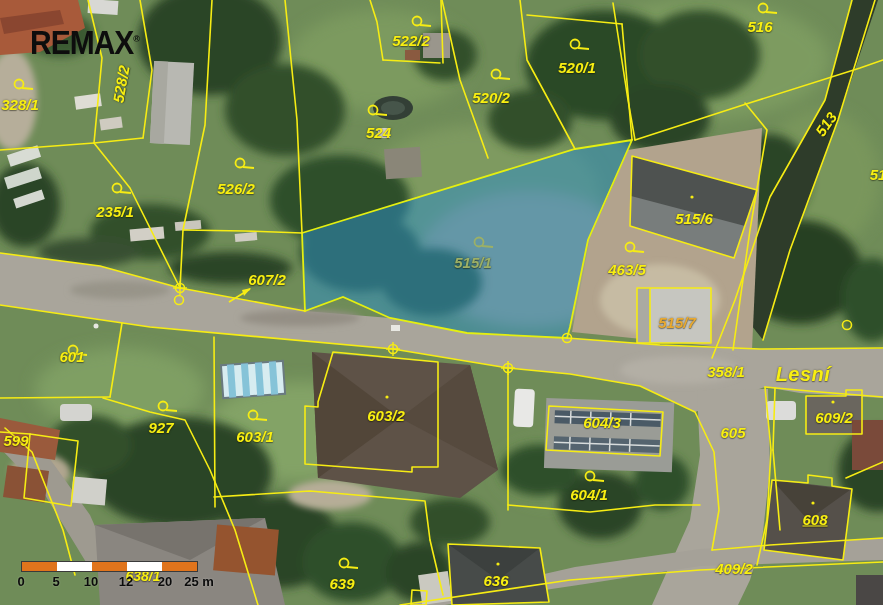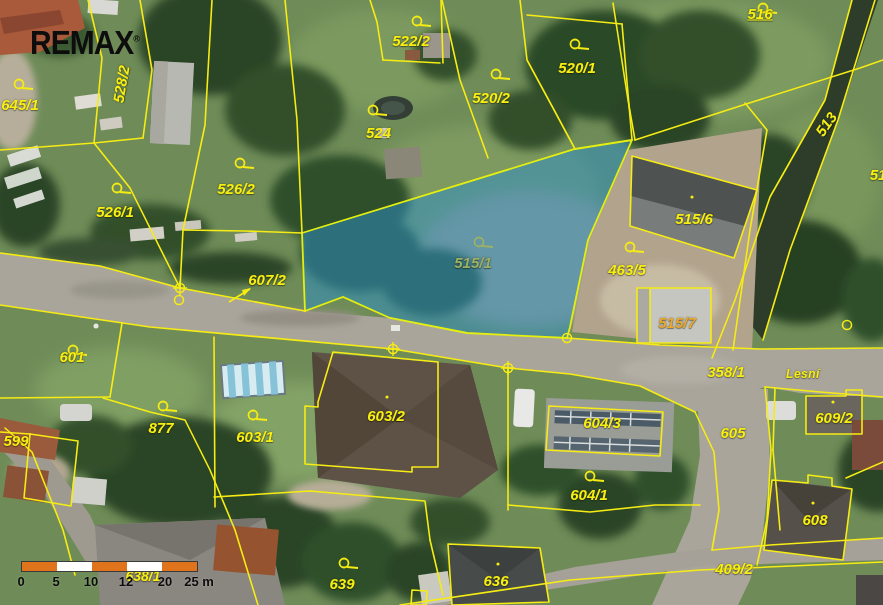--- a/index.html
+++ b/index.html
@@ -8,21 +8,21 @@
     background:#6f8c58;font-family:"Liberation Sans",sans-serif;
   }
   #map-root svg.layer{position:absolute;left:0;top:0;width:883px;height:605px;}
   #labels{position:absolute;left:0;top:0;width:883px;height:605px;pointer-events:none;}
   .plabel{
     position:absolute;font-style:italic;font-weight:700;font-size:15px;
     color:#f8ef12;white-space:nowrap;line-height:1;
     text-shadow:0 0 2px rgba(35,35,0,.6), 0 1px 1px rgba(0,0,0,.35);
     z-index:6;
   }
-  .plabel.street{font-size:12px;letter-spacing:.5px;}
+  .plabel.street{font-size:20px;letter-spacing:.5px;}
   .plabel.under{z-index:2;}
   #logo{
     position:absolute;left:30px;top:26px;z-index:30;
     font-weight:900;font-size:30px;color:#0d0d0d;letter-spacing:-1px;
     font-family:"Liberation Sans",sans-serif;transform:scaleY(1.08);
   }
   #logo .mark{font-size:9px;vertical-align:super;letter-spacing:0;}
   #scalebar{position:absolute;z-index:25;}
   #scalebar .bar{display:flex;height:9px;border:1px solid #3a3a3a;box-sizing:content-box;width:175px;}
   #scalebar .seg{flex:1 1 auto;height:100%;}
@@ -306,46 +306,46 @@
       <circle cx="692" cy="197" r="1.6" fill="#f6ec14"></circle>
       <circle cx="387" cy="397" r="1.6" fill="#f6ec14"></circle>
       <circle cx="498" cy="564" r="1.6" fill="#f6ec14"></circle>
       <circle cx="833" cy="402" r="1.6" fill="#f6ec14"></circle>
       <circle cx="813" cy="503" r="1.6" fill="#f6ec14"></circle>
       <line x1="229" y1="302" x2="250" y2="289" stroke="#f6ec14" stroke-width="1.8"></line>
       <polygon points="251,288 244,296 242,290" fill="#f6ec14"></polygon>
     </svg>
 
   <div id="labels">
-      <div class="plabel" style="left: 20px; top: 104px; transform: translate(-50%, -50%);">645/1</div>
+      <div class="plabel" style="left: 20px; top: 104px; transform: translate(-50%, -50%);">328/1</div>
       <div class="plabel" style="left: 121px; top: 84px; transform: translate(-50%, -50%) rotate(-80deg);">528/2</div>
-      <div class="plabel" style="left: 115px; top: 211px; transform: translate(-50%, -50%);">526/1</div>
+      <div class="plabel" style="left: 115px; top: 211px; transform: translate(-50%, -50%);">235/1</div>
       <div class="plabel" style="left: 236px; top: 188px; transform: translate(-50%, -50%);">526/2</div>
       <div class="plabel" style="left: 411px; top: 40px; transform: translate(-50%, -50%);">522/2</div>
       <div class="plabel" style="left: 374px; top: 132px; transform: translate(-50%, -50%); padding-left: 9px;">524</div>
       <div class="plabel" style="left: 491px; top: 97px; transform: translate(-50%, -50%);">520/2</div>
       <div class="plabel" style="left: 577px; top: 67px; transform: translate(-50%, -50%);">520/1</div>
-      <div class="plabel" style="left: 760px; top: 13px; transform: translate(-50%, -50%); text-decoration: underline;">516</div>
+      <div class="plabel" style="left: 760px; top: 26px; transform: translate(-50%, -50%);">516</div>
       <div class="plabel" style="left: 826px; top: 124px; transform: translate(-50%, -50%) rotate(-55deg);">513</div>
       <div class="plabel" style="left: 878px; top: 174px; transform: translate(-50%, -50%);">51</div>
       <div class="plabel" style="left: 267px; top: 279px; transform: translate(-50%, -50%);">607/2</div>
       <div class="plabel" style="left: 473px; top: 262px; transform: translate(-50%, -50%); color: rgb(156, 176, 102);">515/1</div>
       <div class="plabel" style="left: 627px; top: 269px; transform: translate(-50%, -50%);">463/5</div>
       <div class="plabel" style="left: 694px; top: 218px; transform: translate(-50%, -50%);">515/6</div>
       <div class="plabel" style="left: 677px; top: 322px; transform: translate(-50%, -50%); color: rgb(233, 169, 48);">515/7</div>
       <div class="plabel" style="left: 72px; top: 356px; transform: translate(-50%, -50%);">601</div>
-      <div class="plabel" style="left: 161px; top: 427px; transform: translate(-50%, -50%);">877</div>
+      <div class="plabel" style="left: 161px; top: 427px; transform: translate(-50%, -50%);">927</div>
       <div class="plabel" style="left: 255px; top: 436px; transform: translate(-50%, -50%);">603/1</div>
       <div class="plabel" style="left: 386px; top: 415px; transform: translate(-50%, -50%);">603/2</div>
       <div class="plabel" style="left: 602px; top: 422px; transform: translate(-50%, -50%);">604/3</div>
       <div class="plabel" style="left: 589px; top: 494px; transform: translate(-50%, -50%);">604/1</div>
       <div class="plabel" style="left: 733px; top: 432px; transform: translate(-50%, -50%);">605</div>
       <div class="plabel" style="left: 726px; top: 371px; transform: translate(-50%, -50%);">358/1</div>
       <div class="plabel" style="left: 834px; top: 417px; transform: translate(-50%, -50%);">609/2</div>
-      <div class="plabel" style="left: 815px; top: 519px; transform: translate(-50%, -50%);">608</div>
+      <div class="plabel" style="left: 815px; top: 519px; transform: translate(-50%, -50%); text-decoration: underline;">608</div>
       <div class="plabel" style="left: 734px; top: 568px; transform: translate(-50%, -50%);">409/2</div>
       <div class="plabel" style="left: 342px; top: 583px; transform: translate(-50%, -50%);">639</div>
       <div class="plabel" style="left: 496px; top: 580px; transform: translate(-50%, -50%);">636</div>
       <div class="plabel" style="left: 16px; top: 440px; transform: translate(-50%, -50%);">599</div>
       <div class="plabel under" style="left: 143px; top: 576px; transform: translate(-50%, -50%); font-size: 14px;">638/1</div>
       <div class="plabel street" style="left: 803px; top: 374px; transform: translate(-50%, -50%);">Lesní</div>
     </div>
 
   <div id="logo"><span>REMAX</span><span class="mark">®</span></div>
 

